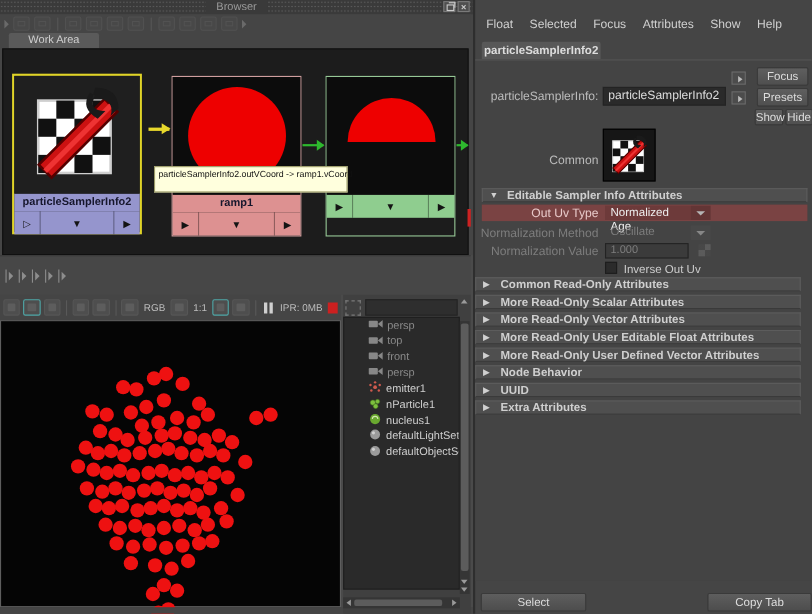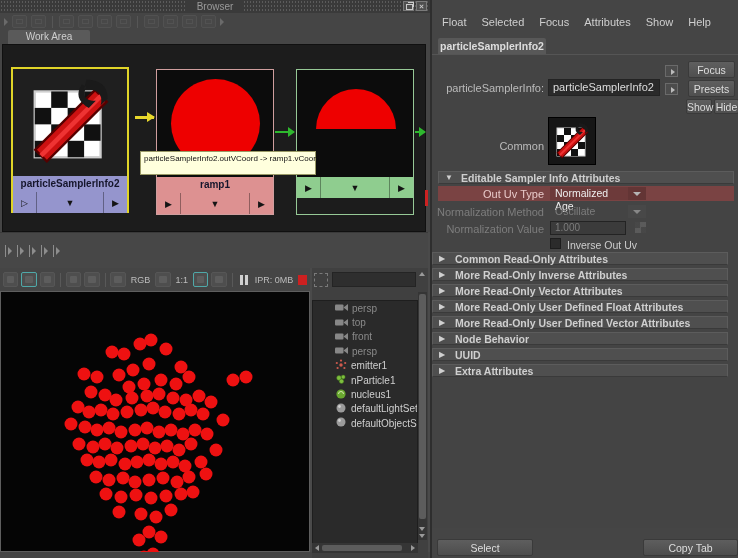--- a/index.html
+++ b/index.html
@@ -51,21 +51,21 @@
 .tb-swatch{width:10px;height:10px;background:#cc2020}
 
 #viewport{left:0;top:291px;width:310px;height:261px;background:#050505;border:1px solid #5e5e5e}
 .dot{position:absolute;width:13px;height:13px;border-radius:50%;background:#ee1111;transform:translate(-50%,-50%)}
 #bottom-strip{left:0;top:552px;width:430px;height:6px;background:#454545}
 
 #outliner{left:312px;top:268px;width:116px;height:290px;background:#404040}
 #ol-header{position:absolute;left:2px;top:4px;display:flex;gap:4px;align-items:center}
 #ol-filter-icon{width:14px;height:14px;border:1px dashed #7a7a7a}
 #ol-search{width:84px;height:15px;background:#2e2e2e;border:1px solid #242424}
-#ol-list{position:absolute;left:0;top:32px;width:106px;height:248px;background:#2a2a2a;border:1px solid #1e1e1e;overflow:hidden}
+#ol-list{position:absolute;left:0;top:20px;width:106px;height:248px;background:#2a2a2a;border:1px solid #1e1e1e;overflow:hidden}
 .ol-item{height:14.4px;display:flex;align-items:center;gap:4px;padding-left:22px;white-space:nowrap}
 .ol-item .lbl{font-size:10px;color:#cfcfcf}
 .ol-item.dim .lbl{color:#8a8a8a}
 .ol-vscroll{position:absolute;right:1px;top:24px;width:9px;height:248px;background:#353535}
 .ol-vthumb{position:absolute;left:1px;top:2px;width:7px;height:225px;background:#5c5c5c;border-radius:2px}
 .ol-varrow{position:absolute;left:1px;width:0;height:0;border-left:3.5px solid transparent;border-right:3.5px solid transparent}
 .ol-hscroll{position:absolute;left:0px;top:275px;width:106px;height:10px;background:#353535;display:flex;align-items:center}
 .ol-hthumb{position:absolute;left:10px;width:80px;height:6px;background:#5c5c5c;border-radius:2px}
 .tri-l{width:0;height:0;border-top:3.5px solid transparent;border-bottom:3.5px solid transparent;border-right:4px solid #9a9a9a;position:absolute;left:3px}
 .tri-r{width:0;height:0;border-top:3.5px solid transparent;border-bottom:3.5px solid transparent;border-left:4px solid #9a9a9a;position:absolute;right:3px}
@@ -503,29 +503,29 @@
     <span class="checkbox" style="left:118px;top:183px"></span>
     <span class="abs" style="left:135px;top:184px;font-size:10.5px;color:#ccc">Inverse Out Uv</span>
 
     <div id="ae-sections">
         <div class="sec" style="top: 197px; left: 0px;">
           <span class="ar">▶</span>
           <span class="st">Common Read-Only Attributes</span>
         </div>
         <div class="sec" style="top: 213px; left: 0px;">
           <span class="ar">▶</span>
-          <span class="st">More Read-Only Inverse Attributes</span>
+          <span class="st">More Read-Only Scalar Attributes</span>
         </div>
         <div class="sec" style="top: 229px; left: 0px;">
           <span class="ar">▶</span>
           <span class="st">More Read-Only Vector Attributes</span>
         </div>
         <div class="sec" style="top: 245px; left: 0px;">
           <span class="ar">▶</span>
-          <span class="st">More Read-Only User Defined Float Attributes</span>
+          <span class="st">More Read-Only User Editable Float Attributes</span>
         </div>
         <div class="sec" style="top: 261px; left: 0px;">
           <span class="ar">▶</span>
           <span class="st">More Read-Only User Defined Vector Attributes</span>
         </div>
         <div class="sec" style="top: 277px; left: 0px;">
           <span class="ar">▶</span>
           <span class="st">Node Behavior</span>
         </div>
         <div class="sec" style="top: 293px; left: 0px;">

